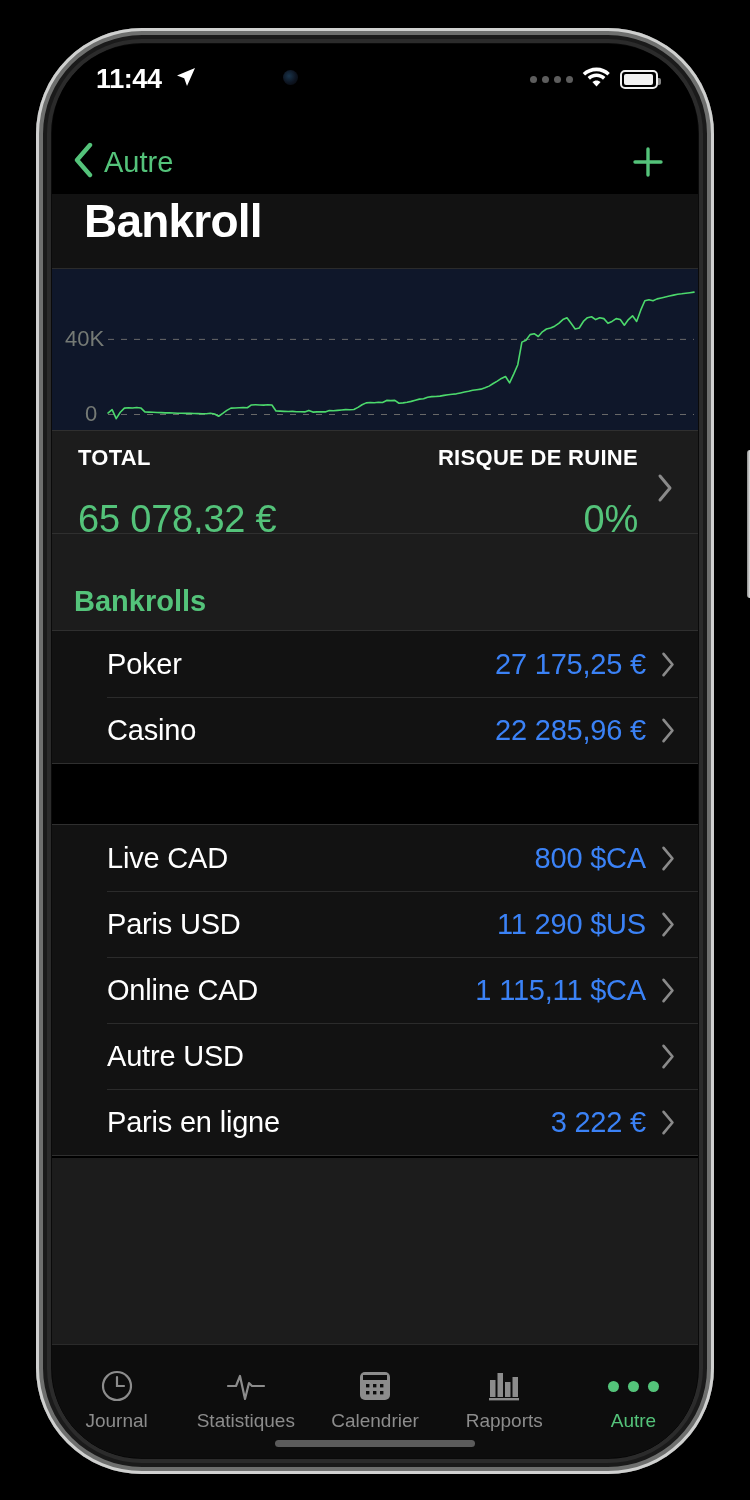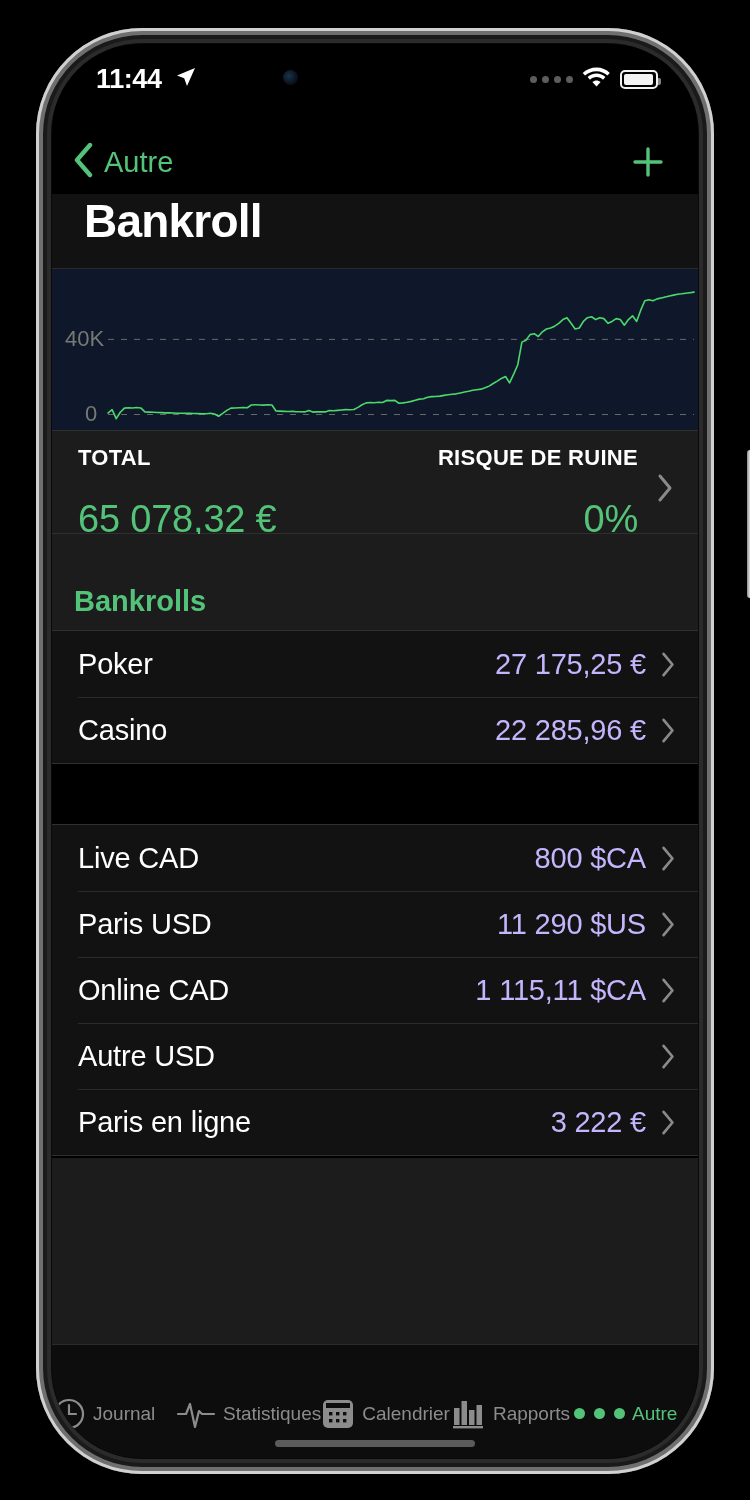--- a/index.html
+++ b/index.html
@@ -172,52 +172,53 @@
   }
   #group-bankrolls { top: 586px; }
   #group-accounts  { top: 780px; }
 
   .row {
     position: relative;
     height: 66px;
     display: flex; align-items: center;
     padding: 0 22px 0 26px;
     cursor: pointer;
+    margin-left: 29px;
   }
   .row + .row::before {
     content: "";
     position: absolute; left: 26px; right: 0; top: 0;
     height: 1px; background: #2b2b2b;
   }
   .row-label {
     flex: 1; font-size: 29px; color: #fff; letter-spacing: -0.2px;
   }
   .row-value {
-    font-size: 29px; color: #c4b5fd; letter-spacing: -0.2px; white-space: nowrap;
+    font-size: 29px; color: #3b82f6; letter-spacing: -0.2px; white-space: nowrap;
   }
   .row-chevron { margin-left: 14px; display: flex; align-items: center; }
 
   
   #content-filler {
     position: absolute; left: 0; top: 1114px;
     width: 100%; height: 186px;
     background: #1c1c1c;
   }
 
   
   #tab-bar {
     position: absolute; left: 0; bottom: 0;
     width: 100%; height: 114px;
     background: #0d0d0d;
     border-top: 1px solid #2a2a2a;
     display: flex;
   }
   .tab-item {
     flex: 1;
-    display: flex; flex-direction: row;
+    display: flex; flex-direction: column;
     align-items: center; justify-content: flex-start;
     padding-top: 24px; gap: 7px;
     cursor: pointer;
   }
   .tab-icon { height: 34px; display: flex; align-items: center; justify-content: center; }
   .tab-label { font-size: 19px; color: #8c8c8c; }
   .tab-item.active .tab-label { color: #54c37a; }
   #dots-icon { display: flex; gap: 9px; align-items: center; }
   #dots-icon i { width: 11px; height: 11px; border-radius: 50%; background: #54c37a; display:block; }
 

